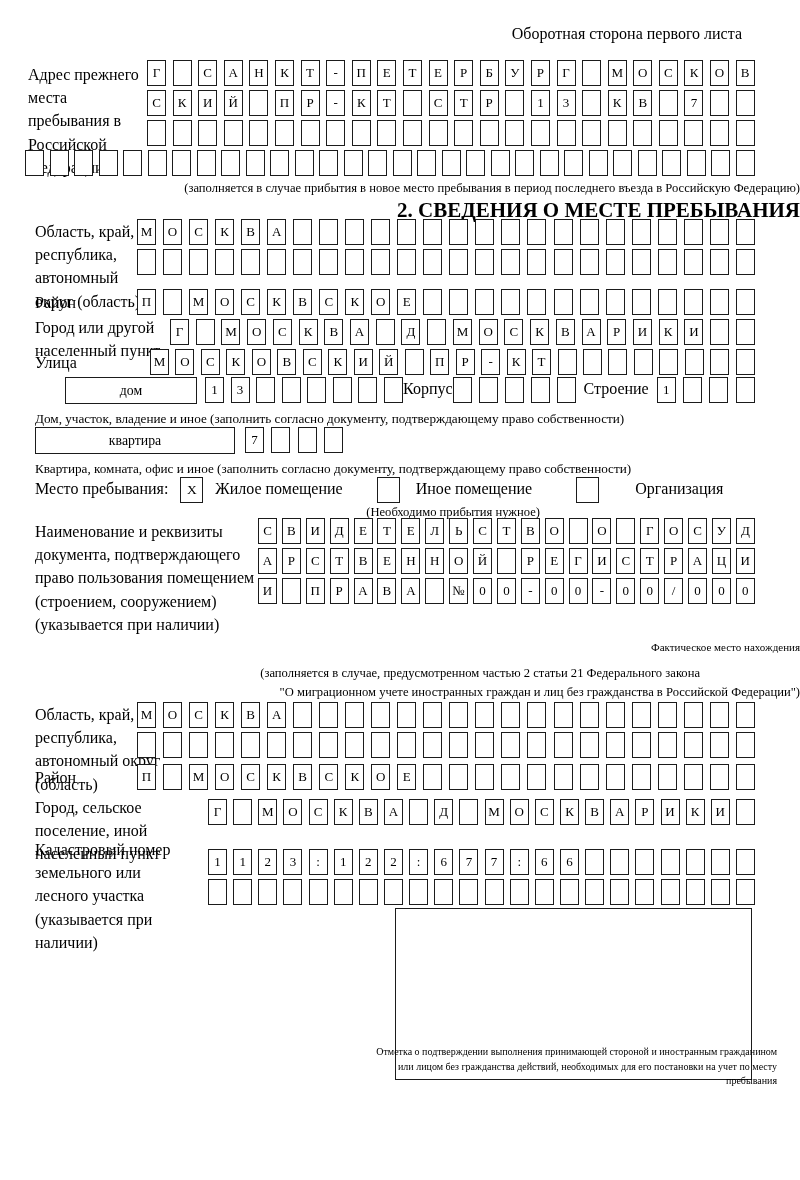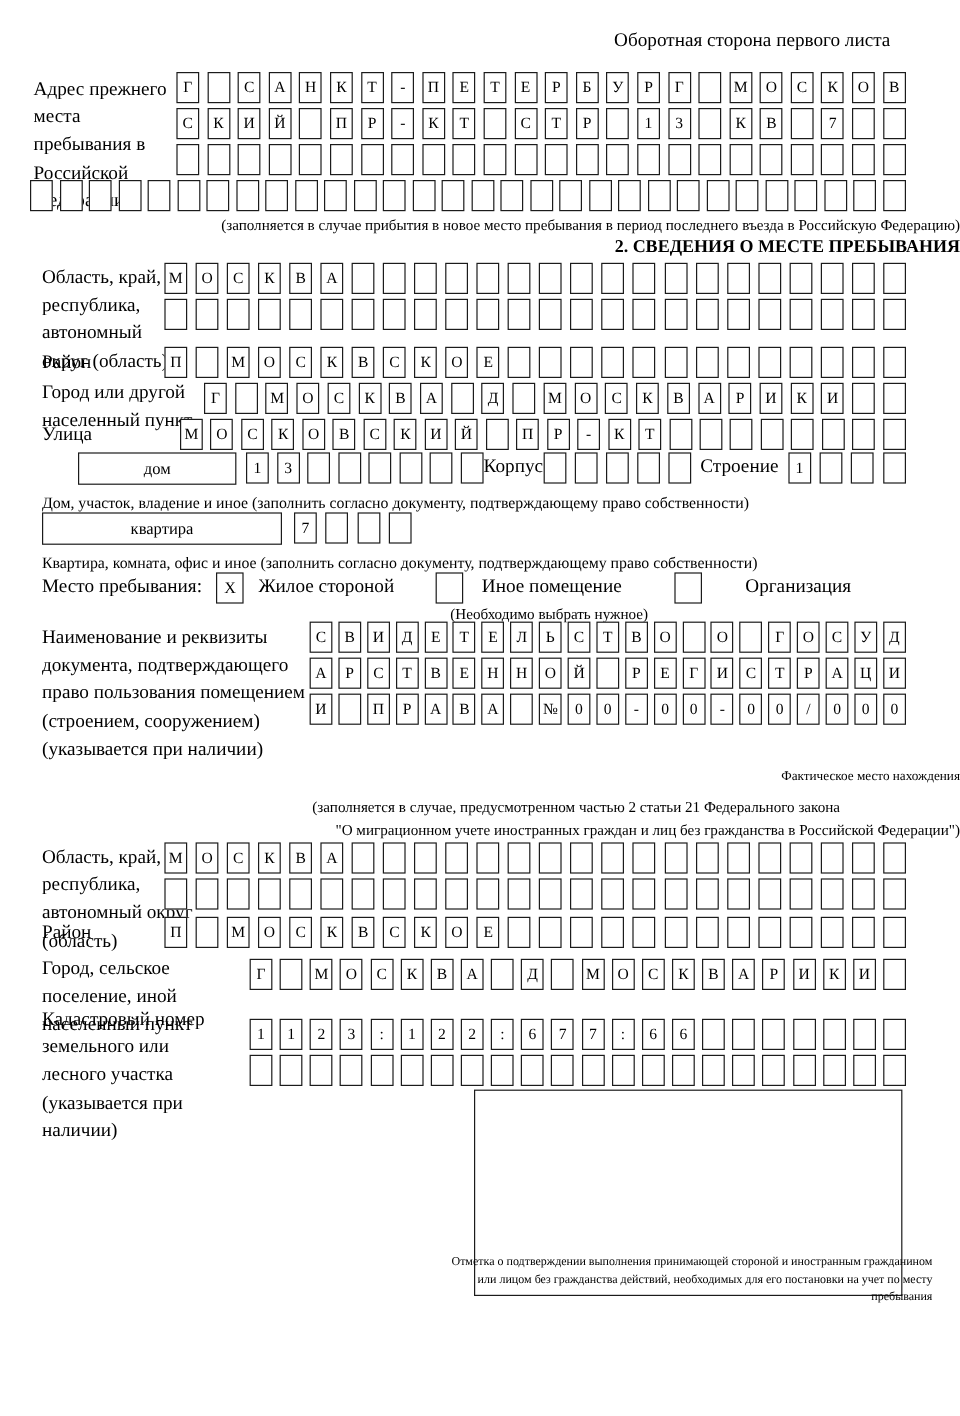--- a/index.html
+++ b/index.html
@@ -2,21 +2,21 @@
 <html><head>
 <meta charset="utf-8">
 <style>
   html,body{margin:0;padding:0;background:#fff;}
   body{width:800px;height:1180px;position:relative;color:#000;
        font-family:"Liberation Serif","DejaVu Serif",serif;}
   .abs{position:absolute;}
   .lab{font-size:16px;line-height:1.45;}
   .note{font-size:12.6px;line-height:1.35;}
   .center{text-align:right;}
-  .h{font-size:15px;font-weight:bold;}
+  .h{font-size:21px;font-weight:bold;}
   .h2{font-size:11px;font-weight:normal;}
   .cells{display:flex;justify-content:space-between;}
   .cell{width:19px;height:26px;border:1.7px solid #1b1b1b;box-sizing:border-box;
         display:flex;align-items:center;justify-content:center;
         font-size:13px;flex:none;background:#fff;}
   .wbox{height:27px;border:1.7px solid #1b1b1b;box-sizing:border-box;
         display:flex;align-items:center;justify-content:center;font-size:13.8px;flex:none;}
   .chk{width:23px;height:26px;border:1.7px solid #1b1b1b;box-sizing:border-box;
        display:flex;align-items:center;justify-content:center;font-size:13.5px;flex:none;}
   .rowflex{display:flex;}
@@ -316,27 +316,27 @@
       <span class="cell"></span>
       <span class="cell"></span>
       <span class="cell"></span>
     </div>
 </div>
 <div class="abs lab" style="left:35px;top:459px;font-size:13.2px">Квартира, комната, офис и иное (заполнить согласно документу, подтверждающему право собственности)</div>
 
 <div class="abs rowflex" style="left:35px;top:477px">
   <div class="lab">Место пребывания:</div>
   <span class="chk" style="margin-left:12px">X</span>
-  <div class="lab" style="margin-left:12px">Жилое стороной</div>
+  <div class="lab" style="margin-left:12px">Жилое помещение</div>
   <span class="chk" style="margin-left:34px"></span>
   <div class="lab" style="margin-left:16px">Иное помещение</div>
   <span class="chk" style="margin-left:44px"></span>
   <div class="lab" style="margin-left:36px">Организация</div>
 </div>
-<div class="abs note center" style="left:140px;top:504px;width:400px">(Необходимо выбрать нужное)</div>
+<div class="abs note center" style="left:140px;top:504px;width:400px">(Необходимо прибытия нужное)</div>
 
 <div class="abs lab" style="left:35px;top:520px;width:224px">Наименование и реквизиты документа, подтверждающего право пользования помещением (строением, сооружением) (указывается при наличии)</div>
 <div class="abs cells" style="left:258px;top:518px;width:497px">
     <span class="cell">С</span>
     <span class="cell">В</span>
     <span class="cell">И</span>
     <span class="cell">Д</span>
     <span class="cell">Е</span>
     <span class="cell">Т</span>
     <span class="cell">Е</span>

